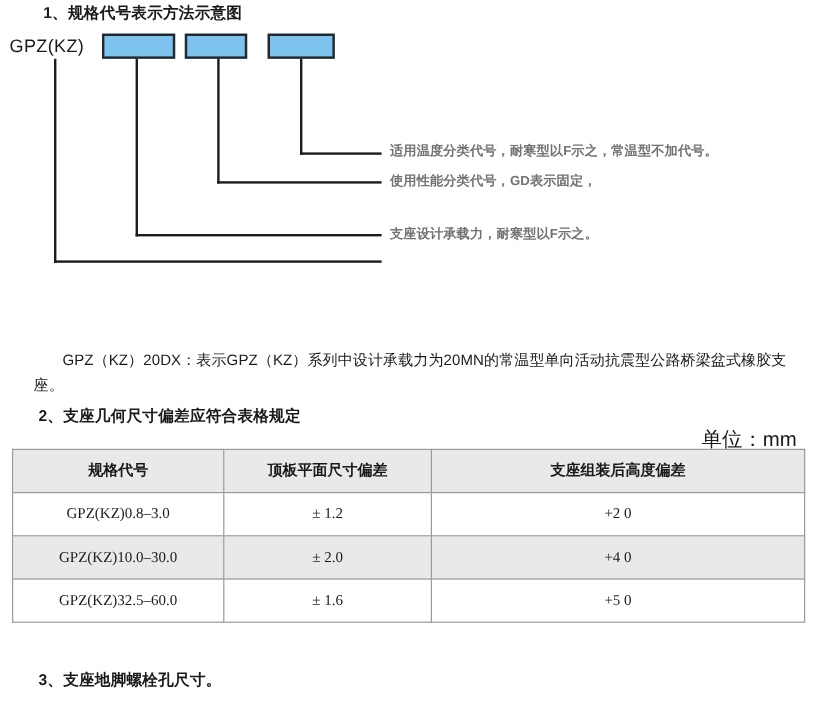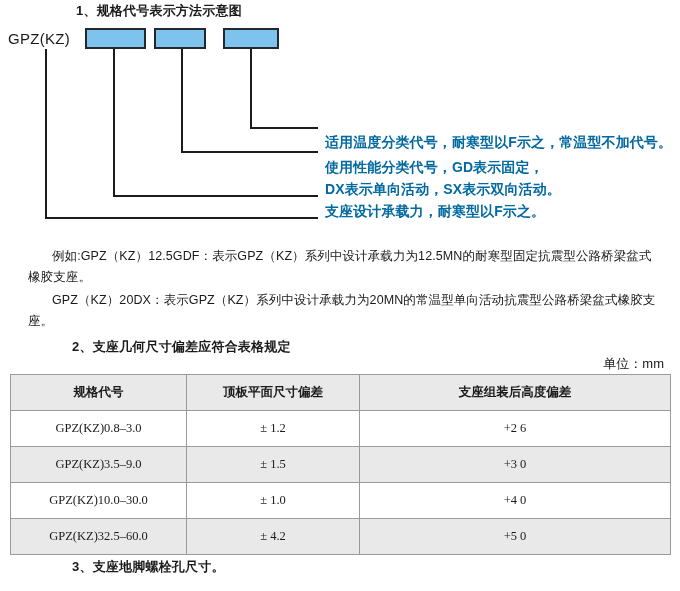--- a/index.html
+++ b/index.html
@@ -22,21 +22,20 @@
   }
 
   
   .sec-heading {
     position: absolute;
     font-size: 13px;
     font-weight: bold;
     color: #1a1a1a;
     white-space: nowrap;
     letter-spacing: 0.2px;
-    margin-left: 40px;
   }
   #sec1-heading { left: 36px; top: 2px; }
   #sec2-heading { left: 32px; top: 338px; }
   #sec3-heading { left: 32px; top: 558px; }
 
   
   .diagram {
     position: absolute;
     left: 0;
     top: 22px;
@@ -72,26 +71,25 @@
   }
   .run {
     position: absolute;
     height: 2px;
     background: #1c1c1c;
   }
 
   
   .annot {
     position: absolute;
-    font-size: 14px;
+    font-size: 11px;
     font-weight: bold;
-    color: #0369a1;
+    color: #737373;
     white-space: nowrap;
     letter-spacing: 0.1px;
-    margin-top: 16px;
   }
   #annot-1 { left: 325px; top: 118px; }
   #annot-2 { left: 325px; top: 143px; }
   #annot-2b { left: 325px; top: 165px; }
   #annot-3 { left: 325px; top: 187px; }
   #annot-4 { left: 325px; top: 209px; }
 
   
   .para {
     position: absolute;
@@ -104,21 +102,21 @@
     letter-spacing: 0.1px;
   }
   #para-1 { top: 246px; }
   #para-2 { top: 290px; }
 
   
   #unit-label {
     position: absolute;
     right: 16px;
     top: 355px;
-    font-size: 13px;
+    font-size: 17px;
     color: #1a1a1a;
     white-space: nowrap;
   }
 
   
   #spec-table {
     position: absolute;
     left: 10px;
     top: 374px;
     width: 660px;
@@ -170,24 +168,22 @@
 
     <div class="stem" style="left:113px; top:27px; height:148px;"></div>
     <div class="run" style="left:113px; top:173px; width:205px;"></div>
 
     <div class="stem" style="left:45px; top:27px; height:170px;"></div>
     <div class="run" style="left:45px; top:195px; width:273px;"></div>
   </div>
 
   <div class="annot" id="annot-1">适用温度分类代号，耐寒型以F示之，常温型不加代号。</div>
   <div class="annot" id="annot-2">使用性能分类代号，GD表示固定，</div>
-  <div class="annot" id="annot-2b">DX表示单向活动，SX表示双向活动。</div>
   <div class="annot" id="annot-3">支座设计承载力，耐寒型以F示之。</div>
 
-  <div class="para" id="para-1">例如:GPZ（KZ）12.5GDF：表示GPZ（KZ）系列中设计承载力为12.5MN的耐寒型固定抗震型公路桥梁盆式橡胶支座。</div>
   <div class="para" id="para-2">GPZ（KZ）20DX：表示GPZ（KZ）系列中设计承载力为20MN的常温型单向活动抗震型公路桥梁盆式橡胶支座。</div>
 
   <div class="sec-heading" id="sec2-heading">2、支座几何尺寸偏差应符合表格规定</div>
 
   <div id="unit-label">单位：mm</div>
 
   <table id="spec-table">
     <colgroup>
       <col class="col-a">
         <col class="col-b">
@@ -197,35 +193,30 @@
       <tr>
         <th>规格代号</th>
         <th>顶板平面尺寸偏差</th>
         <th>支座组装后高度偏差</th>
       </tr>
     </thead>
     <tbody>
       <tr>
         <td>GPZ(KZ)0.8–3.0</td>
         <td>± 1.2</td>
-        <td>+2  6</td>
-      </tr>
-      <tr>
-        <td>GPZ(KZ)3.5–9.0</td>
-        <td>± 1.5</td>
-        <td>+3  0</td>
+        <td>+2  0</td>
       </tr>
       <tr>
         <td>GPZ(KZ)10.0–30.0</td>
-        <td>± 1.0</td>
+        <td>± 2.0</td>
         <td>+4  0</td>
       </tr>
       <tr>
         <td>GPZ(KZ)32.5–60.0</td>
-        <td>± 4.2</td>
+        <td>± 1.6</td>
         <td>+5  0</td>
       </tr>
     </tbody>
   </table>
 
   <div class="sec-heading" id="sec3-heading">3、支座地脚螺栓孔尺寸。</div>
 
 </div>
 
 </body></html>

